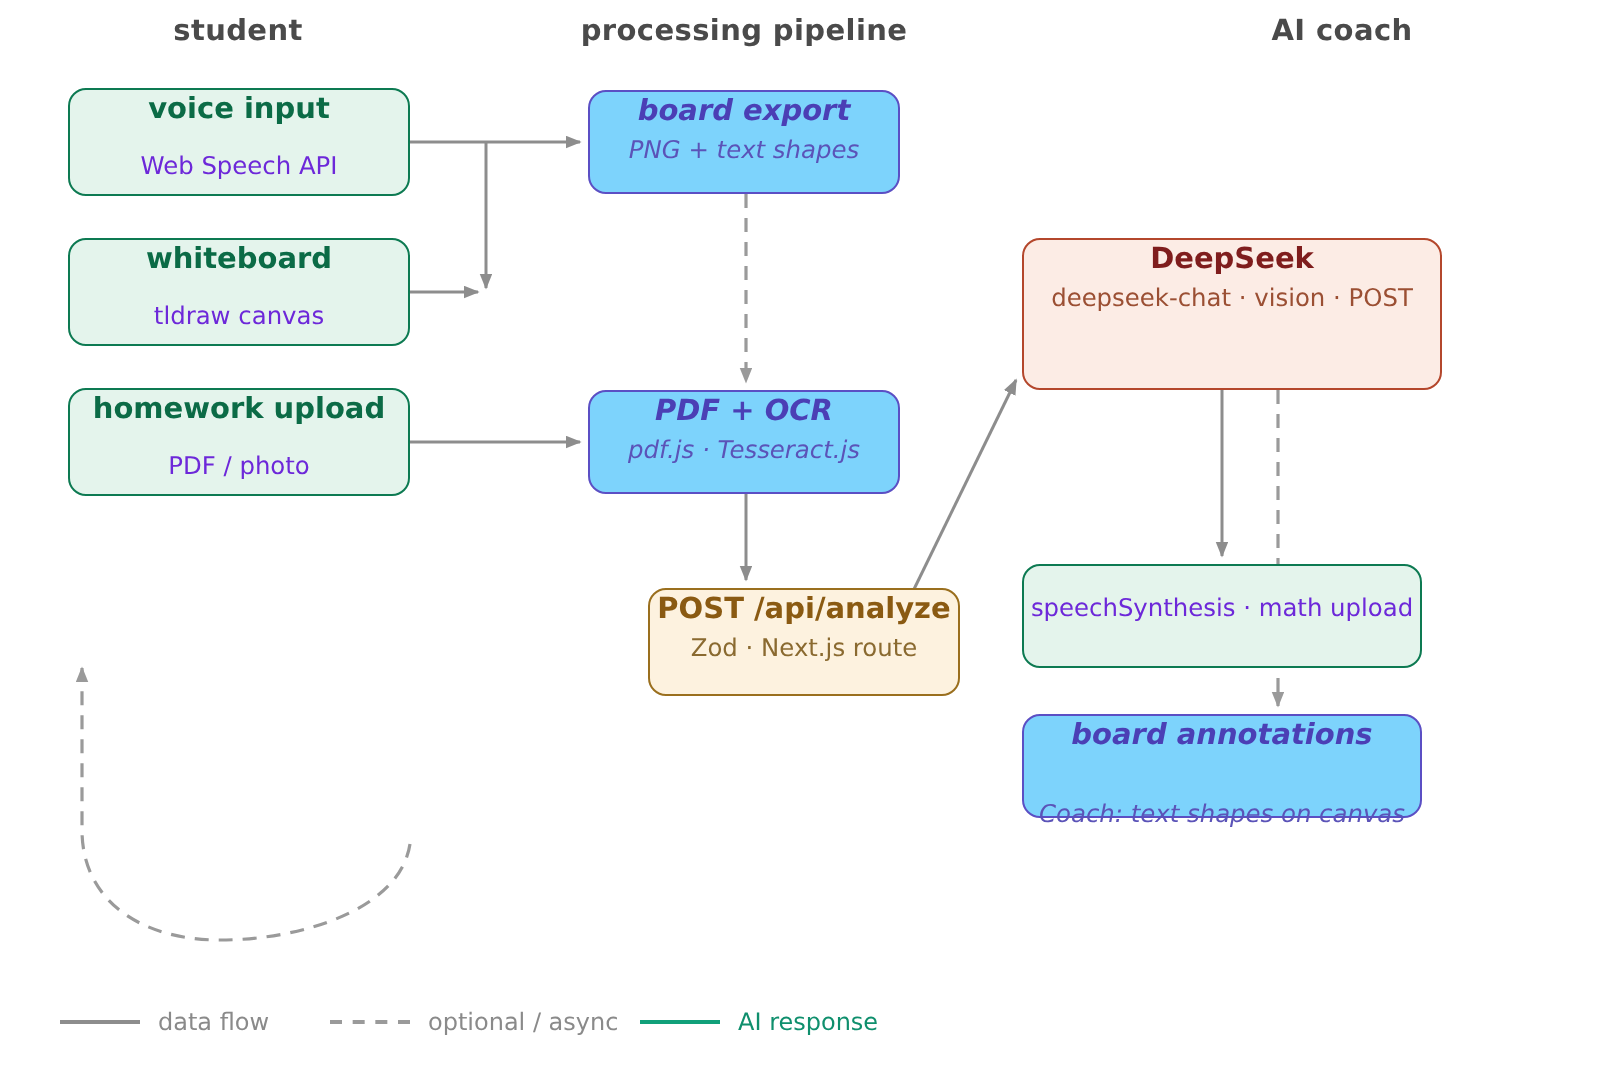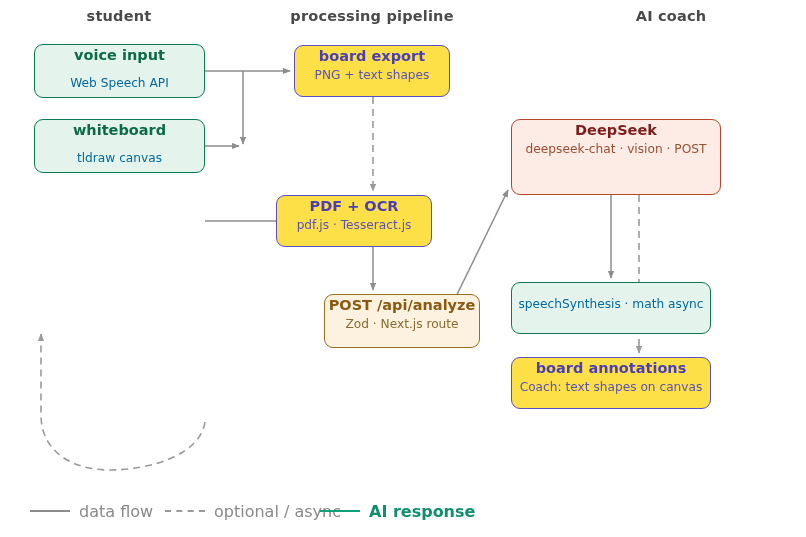--- a/index.html
+++ b/index.html
@@ -22,42 +22,42 @@
     position:absolute;box-sizing:border-box;border-radius:9px;
     border:1.6px solid #888;display:flex;flex-direction:column;
     align-items:center;text-align:center;
     padding:2px 6px;
   }
   .node .t{font-size:14.5px;font-weight:bold;line-height:1.2;white-space:nowrap;}
   .node .s{font-size:12.2px;font-weight:normal;line-height:1.25;margin-top:3px;white-space:nowrap;}
 
   .n-green{background:#e4f4ec;border-color:#0d7a52;}
   .n-green .t{color:#0b6b46;}
-  .n-green .s{color:#0369a1;margin-top:12px;}
+  .n-green .s{color:#6d28d9;margin-top:12px;}
 
-  .n-purple{background:#fde047;border-color:#5b4fc4;}
+  .n-purple{background:#7dd3fc;border-color:#5b4fc4;font-style:italic;}
   .n-purple .t{color:#4b3fb5;}
   .n-purple .s{color:#5b53b8;}
 
   .n-amber{background:#fdf2df;border-color:#9a6f1e;margin-left:28px;}
   .n-amber .t{color:#8a5a12;}
   .n-amber .s{color:#8a6a30;}
 
   .n-rust{background:#fcece5;border-color:#b4472c;}
   .n-rust .t{color:#7f1d1d;}
   .n-rust .s{color:#9b4f33;}
 
   .legend{position:absolute;left:30px;top:500px;width:430px;height:22px;}
   .lg-item{position:absolute;display:flex;align-items:center;gap:9px;height:22px;}
   .lg-line{display:block;height:0;}
   .lg-solid{width:40px;border-top:2px solid #8d8d8d;}
   .lg-dash{width:40px;border-top:2px dashed #9a9a9a;}
   .lg-ai{width:40px;border-top:2.6px solid #11a07a;}
-  .lg-lab{font-size:16px;color:#8a8a8a;white-space:nowrap;}
-  .lg-lab.ai{color:#0f8f6d;font-weight:bold;}
+  .lg-lab{font-size:12px;color:#8a8a8a;white-space:nowrap;}
+  .lg-lab.ai{color:#0f8f6d;font-weight:normal;}
 </style>
 </head>
 <body>
 
 <div id="stage">
 
   <svg id="wires" viewBox="0 0 806 537">
     <defs>
       <marker id="ah" markerWidth="9" markerHeight="9" refX="7.2" refY="3.2" orient="auto" markerUnits="userSpaceOnUse">
         <path d="M0,0 L8,3.2 L0,6.4 z" fill="#8d8d8d"></path>
@@ -101,46 +101,50 @@
   <div class="node n-green" style="left:34px;top:44px;width:171px;height:54px;">
     <div class="t">voice input</div>
     <div class="s">Web Speech API</div>
   </div>
 
   <div class="node n-green" style="left:34px;top:119px;width:171px;height:54px;">
     <div class="t">whiteboard</div>
     <div class="s">tldraw canvas</div>
   </div>
 
+  <div class="node n-green" style="left:34px;top:194px;width:171px;height:54px;">
+    <div class="t">homework upload</div>
+    <div class="s">PDF / photo</div>
+  </div>
 
   <div class="node n-purple" style="left:294px;top:45px;width:156px;height:52px;">
     <div class="t">board export</div>
     <div class="s">PNG + text shapes</div>
   </div>
 
-  <div class="node n-purple" style="left:276px;top:195px;width:156px;height:52px;">
+  <div class="node n-purple" style="left:294px;top:195px;width:156px;height:52px;">
     <div class="t">PDF + OCR</div>
     <div class="s">pdf.js · Tesseract.js</div>
   </div>
 
   <div class="node n-amber" style="left:296px;top:294px;width:156px;height:54px;">
     <div class="t">POST /api/analyze</div>
     <div class="s">Zod · Next.js route</div>
   </div>
 
   <div class="node n-rust" style="left:511px;top:119px;width:210px;height:76px;">
     <div class="t">DeepSeek</div>
     <div class="s">deepseek-chat · vision · POST</div>
   </div>
 
   <div class="node n-green" style="left:511px;top:282px;width:200px;height:52px;">
-    <div class="s">speechSynthesis · math async</div>
+    <div class="s">speechSynthesis · math upload</div>
   </div>
 
-  <div class="node n-purple" style="left:511px;top:357px;width:200px;height:52px;">
+  <div class="node n-purple" style="left:511px;top:357px;width:200px;height:52px;gap:20px;">
     <div class="t">board annotations</div>
     <div class="s">Coach: text shapes on canvas</div>
   </div>
 
   <div class="legend">
     <div class="lg-item" style="left:0px;">
       <span class="lg-line lg-solid"></span>
       <span class="lg-lab">data flow</span>
     </div>
     <div class="lg-item" style="left:135px;">

